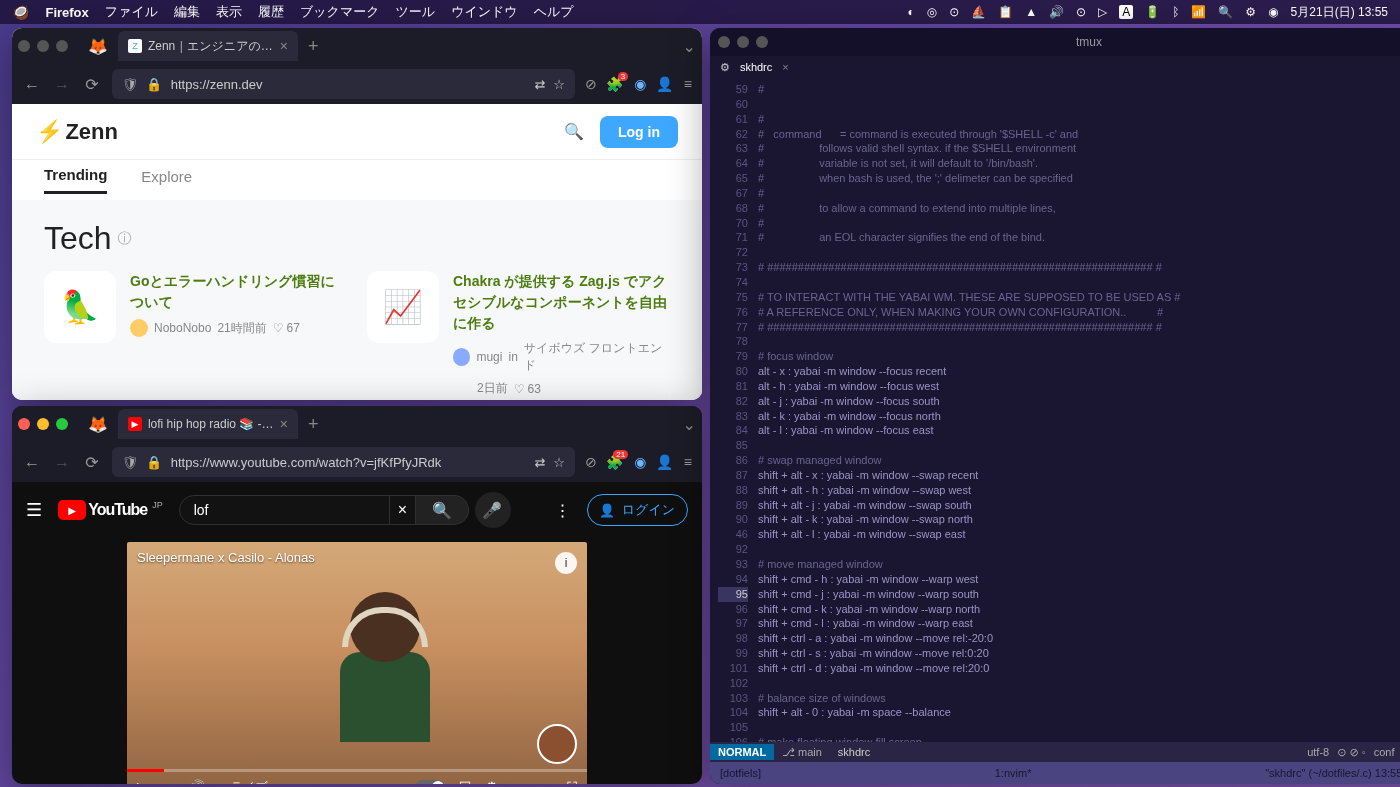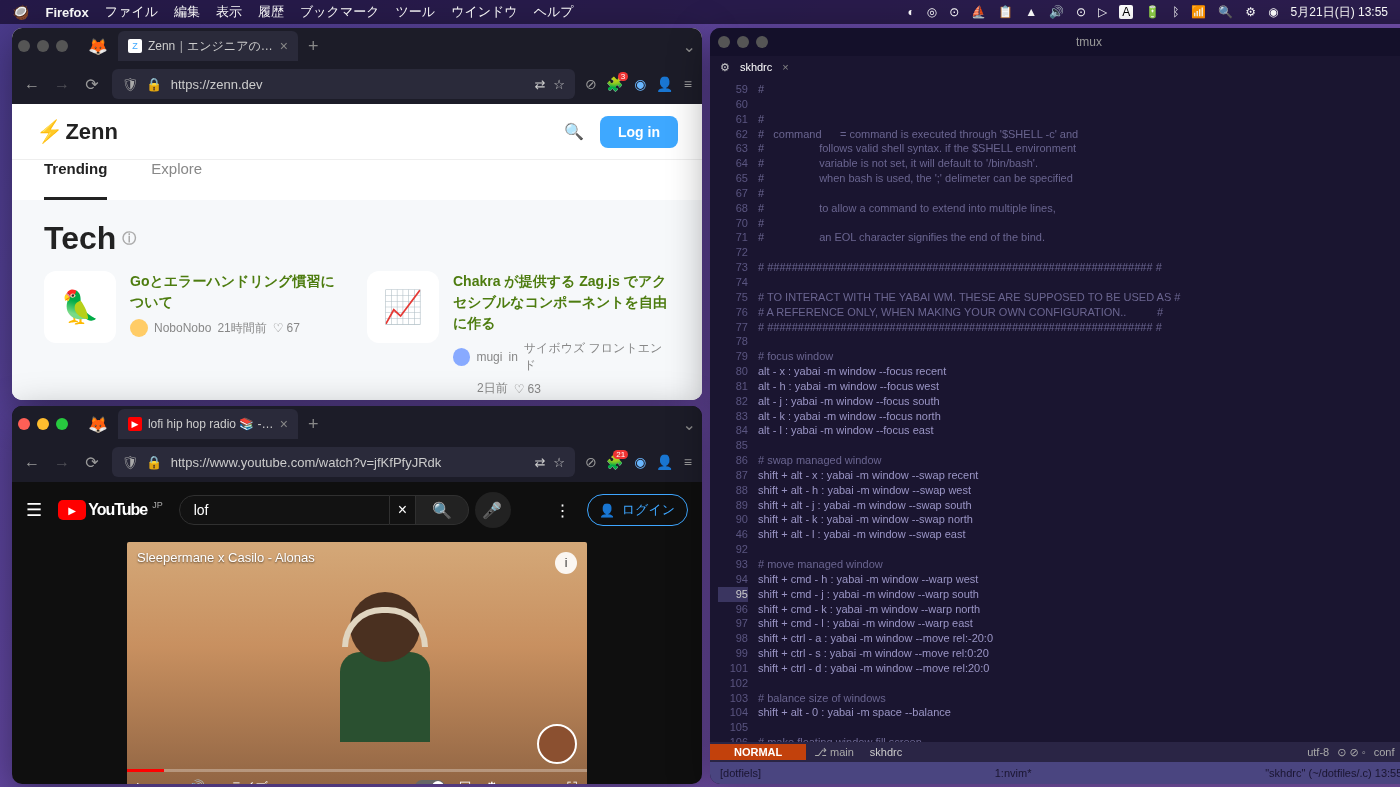--- a/index.html
+++ b/index.html
@@ -28,25 +28,25 @@
 .badge{position:absolute;top:-4px;right:-4px;background:#e33;color:#fff;font-size:8px;border-radius:6px;padding:0 3px}
 
 
 .zenn{top:28px;left:12px;width:690px;height:372px;background:#fff}
 .zenn-header{height:56px;border-bottom:1px solid #eee;display:flex;align-items:center;padding:0 24px;justify-content:space-between;background:#fff}
 .zenn-logo{font-size:22px;font-weight:700;color:#222;display:flex;align-items:center;gap:2px}
 .zenn-logo-icon{color:#3ea8ff}
 .zenn-actions{display:flex;align-items:center;gap:16px}
 .search-icon{color:#666;font-size:16px}
 .login-btn{background:#3ea8ff;color:#fff;padding:8px 18px;border-radius:8px;font-size:14px;font-weight:600}
-.zenn-nav{height:40px;display:flex;gap:44px;padding:0 32px;background:#fff}
+.zenn-nav{height:40px;display:flex;gap:34px;padding:0 32px;align-items:center;background:#fff}
 .zenn-nav-item{font-size:15px;color:#888;padding-bottom:8px}
 .zenn-nav-item.active{color:#222;font-weight:600;border-bottom:3px solid #222}
 .zenn-body{padding:20px 32px;background:#f6f8fa}
-.tech-heading{font-size:32px;font-weight:700;color:#222;display:flex;align-items:center;gap:6px}
+.tech-heading{font-size:32px;font-weight:400;color:#222;display:flex;align-items:center;gap:6px}
 .tech-info{color:#aaa;font-size:14px}
 .article-grid{display:grid;grid-template-columns:1fr 1fr;gap:20px;margin-top:14px}
 .article{display:flex;gap:14px}
 .article-thumb{width:72px;height:72px;background:#fff;border-radius:12px;display:flex;align-items:center;justify-content:center;font-size:32px;flex-shrink:0}
 .article-meta{flex:1}
 .article-title{font-size:14px;font-weight:600;color:#4d7c0f;line-height:1.5}
 .article-author{display:flex;align-items:center;gap:6px;margin-top:6px;font-size:12px;color:#888}
 .author-avatar{width:18px;height:18px;border-radius:50%;background:#fc6}
 .likes{display:flex;align-items:center;gap:3px}
 
@@ -91,21 +91,21 @@
 .term-file-tab{height:22px;background:#1a1530;display:flex;align-items:center;padding:0 10px;color:#ccc;font-size:11px;gap:10px}
 .term-file-name{color:#fff}
 .term-file-close{color:#888}
 .term-content{padding:4px 8px;font-family:'Menlo',monospace;font-size:11px;line-height:1.35;color:#8a85b5}
 .term-line{display:flex;white-space:pre}
 .ln{width:30px;text-align:right;color:#5a5580;margin-right:10px;flex-shrink:0}
 .ln.hl{background:#3a3560;color:#ccc}
 .code{color:#9a95c5}
 .comment{color:#6a6590}
 .term-status{position:absolute;bottom:22px;left:0;right:0;height:20px;background:#2a2545;display:flex;align-items:center;font-size:11px;font-family:monospace}
-.mode{background:#c2410c;color:#fff;padding:2px 24px;font-weight:bold}
+.mode{background:#0369a1;color:#fff;padding:2px 8px;font-weight:bold}
 .branch{color:#aaa;padding:0 8px}
 .fname{color:#ccc;padding:0 8px}
 .status-right{margin-left:auto;display:flex;gap:8px;padding-right:8px;color:#aaa}
 .term-footer{position:absolute;bottom:0;left:0;right:0;height:22px;background:#4a4580;display:flex;align-items:center;padding:0 10px;font-size:11px;font-family:monospace;color:#1a1530;justify-content:space-between}
 .term-header-icons{position:absolute;right:8px;top:6px;display:flex;gap:10px;color:#888;font-size:12px}
 </style>
 </head>
 <body>
 
 <div class="menubar">

